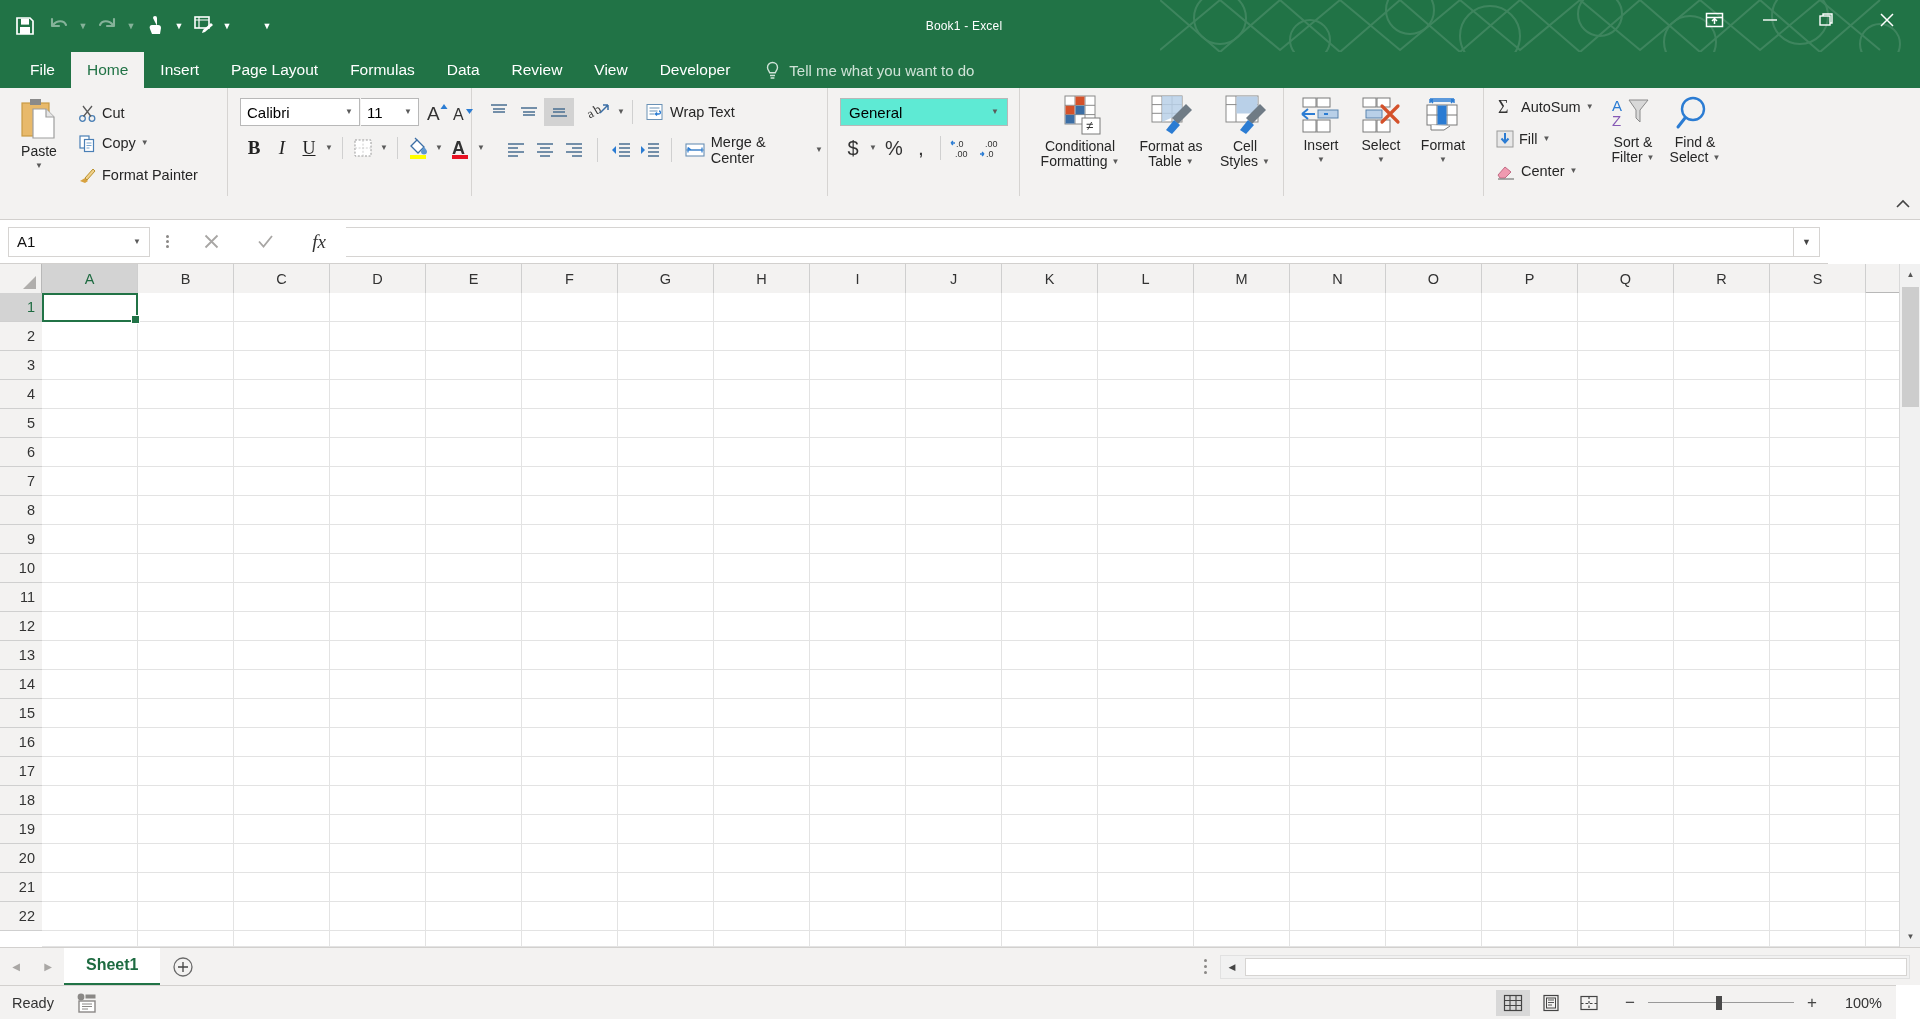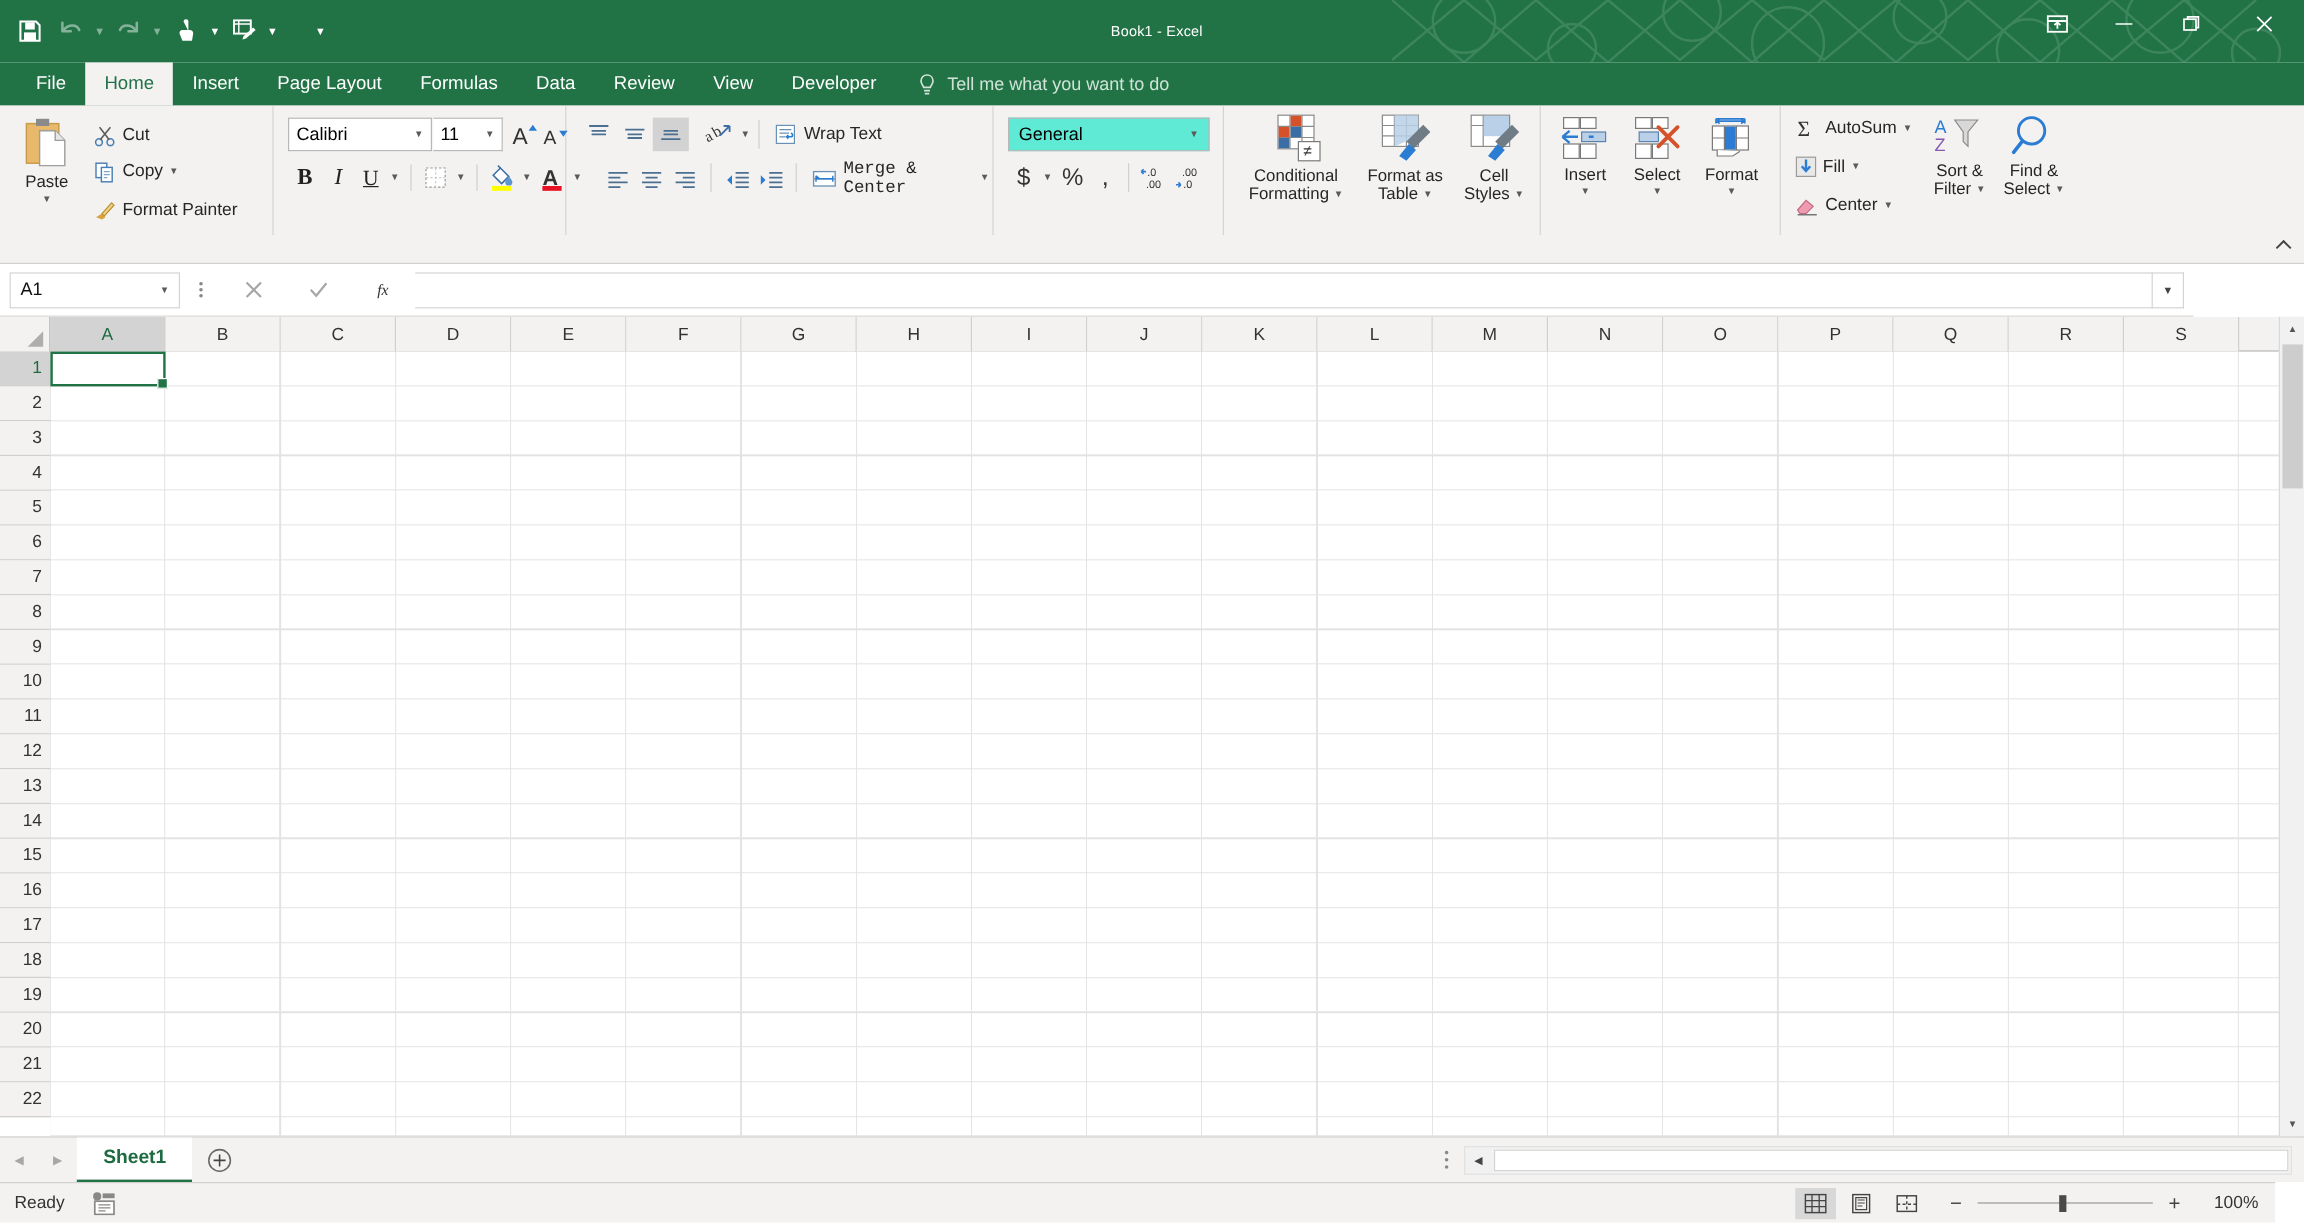--- a/index.html
+++ b/index.html
@@ -114,21 +114,21 @@
   }
   #fbar-dots {
     width: 34px; height: 30px; display: flex; align-items: center; justify-content: center;
     color: #8a8886; font-size: 15px; letter-spacing: 0; flex-direction: column; gap: 2px;
   }
   #fbar-dots i { display:block; width:3px; height:3px; border-radius:50%; background:#8a8886; }
   .fb-icon {
     width: 54px; height: 30px; display: flex; align-items: center; justify-content: center;
     color: #a8a6a4; font-size: 17px;
   }
-  #fx { color: #333; font-style: italic; font-family: "Liberation Serif", serif; font-size: 13px; }
+  #fx { color: #333; font-style: italic; font-family: "Liberation Serif", serif; font-size: 19px; }
   #fbar-input {
     flex: 1; height: 30px; border: 1px solid #d6d4d2; border-left: none;
     background: #fff; margin-right: 0; padding: 0 8px; font-size: 15px;
     display: flex; align-items: center; color: #111;
   }
   #fbar-expand {
     width: 26px; height: 30px; border: 1px solid #d6d4d2; border-left: none;
     display: flex; align-items: center; justify-content: center;
     font-size: 9px; color: #444; margin-right: 8px;
   }
@@ -539,21 +539,21 @@
           <svg width="20" height="20" viewBox="0 0 20 20">
               <rect x="2" y="2.5" width="15" height="15" fill="#fff" stroke="#6a91b5" stroke-width="1"></rect>
               <path d="M4.5 6h10M4.5 9h8M4.5 12h5" stroke="#6a91b5" stroke-width="1.1"></path>
               <path d="M14 9c2 0 2 3 0 3h-3M12 10.5l-1.6 1.5 1.6 1.5" stroke="#2b7cd3" stroke-width="1.3" fill="none"></path>
             </svg>
         </span>
         <span>Wrap Text</span>
       </div>
     </div>
 
-    <div style="position:absolute; left:29px; top:48px; display:flex; font-family:Liberation Mono, monospace;">
+    <div style="position:absolute; left:29px; top:48px; display:flex; align-items:center;">
       <div style="width:30px;height:28px;display:flex;align-items:center;justify-content:center;">
         <svg width="22" height="20" viewBox="0 0 22 20">
             <path d="M3 4h16M3 8h10M3 12h16M3 16h10" stroke="#4a6f91" stroke-width="1.5"></path>
           </svg>
       </div>
       <div style="width:30px;height:28px;display:flex;align-items:center;justify-content:center;">
         <svg width="22" height="20" viewBox="0 0 22 20">
             <path d="M3 4h16M6 8h10M3 12h16M6 16h10" stroke="#4a6f91" stroke-width="1.5"></path>
           </svg>
       </div>

